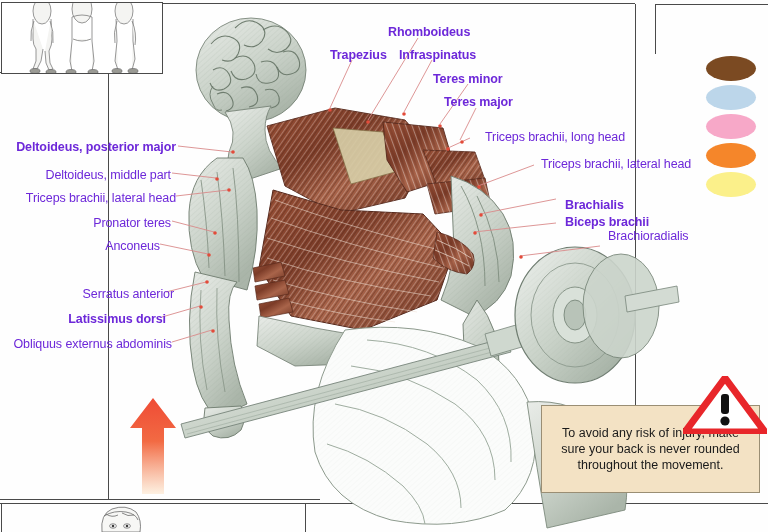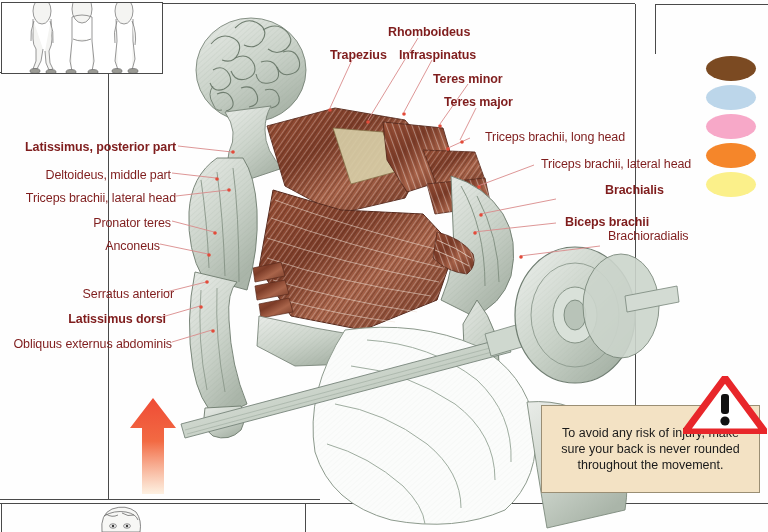--- a/index.html
+++ b/index.html
@@ -11,21 +11,21 @@
   .frame-line{position:absolute;background:#4a4a4a;}
   .fl-h{height:1px;}
   .fl-v{width:1px;}
 
   
   #inset-box{position:absolute;left:1px;top:2px;width:160px;height:70px;
              border:1px solid #4a4a4a;background:#fff;overflow:hidden;}
 
   
   .label{position:absolute;font-size:12.5px;line-height:13px;white-space:nowrap;
-         color:#7f1d1d;letter-spacing:-0.1px;}
+         color:#6d28d9;letter-spacing:-0.1px;}
   .label.bold{font-weight:bold;}
   .label.right-anchor{text-align:right;}
 
   
   #legend{position:absolute;left:706px;top:56px;width:52px;}
   .swatch{width:50px;height:25px;border-radius:50%;margin-bottom:4px;}
 
   
   #warning-box{position:absolute;left:541px;top:405px;width:219px;height:88px;
       background:#f3e2c4;border:1px solid #9a8e74;box-sizing:border-box;
@@ -310,32 +310,32 @@
       <circle cx="521" cy="257" r="1.8"></circle>
     </g>
   </svg>
 
   <div class="label bold" style="left:388px;top:26px;">Rhomboideus</div>
   <div class="label bold" style="left:330px;top:49px;">Trapezius</div>
   <div class="label bold" style="left:399px;top:49px;">Infraspinatus</div>
   <div class="label bold" style="left:433px;top:73px;">Teres minor</div>
   <div class="label bold" style="left:444px;top:96px;">Teres major</div>
 
-  <div class="label bold right-anchor" style="right:592px;top:141px;">Latissimus, posterior part</div>
+  <div class="label bold right-anchor" style="right:592px;top:141px;">Deltoideus, posterior major</div>
   <div class="label right-anchor" style="right:597px;top:169px;">Deltoideus, middle part</div>
   <div class="label right-anchor" style="right:592px;top:192px;">Triceps brachii, lateral head</div>
   <div class="label right-anchor" style="right:597px;top:217px;margin-left:36px;">Pronator teres</div>
   <div class="label right-anchor" style="right:608px;top:240px;">Anconeus</div>
   <div class="label right-anchor" style="right:594px;top:288px;">Serratus anterior</div>
   <div class="label bold right-anchor" style="right:602px;top:313px;">Latissimus dorsi</div>
   <div class="label right-anchor" style="right:596px;top:338px;padding-left:40px;">Obliquus externus abdominis</div>
 
   <div class="label" style="left:485px;top:131px;">Triceps brachii, long head</div>
   <div class="label" style="left:541px;top:158px;">Triceps brachii, lateral head</div>
-  <div class="label bold" style="left:565px;top:184px;margin-left:40px;">Brachialis</div>
+  <div class="label bold" style="left:565px;top:199px;">Brachialis</div>
   <div class="label bold" style="left:565px;top:216px;">Biceps brachii</div>
   <div class="label" style="left:608px;top:230px;">Brachioradialis</div>
 
   <div id="legend">
     <div class="swatch" style="background:#7b4a22;"></div>
     <div class="swatch" style="background:#bcd6ea;"></div>
     <div class="swatch" style="background:#f7a8c8;"></div>
     <div class="swatch" style="background:#f5862a;"></div>
     <div class="swatch" style="background:#fbf08a;"></div>
   </div>

